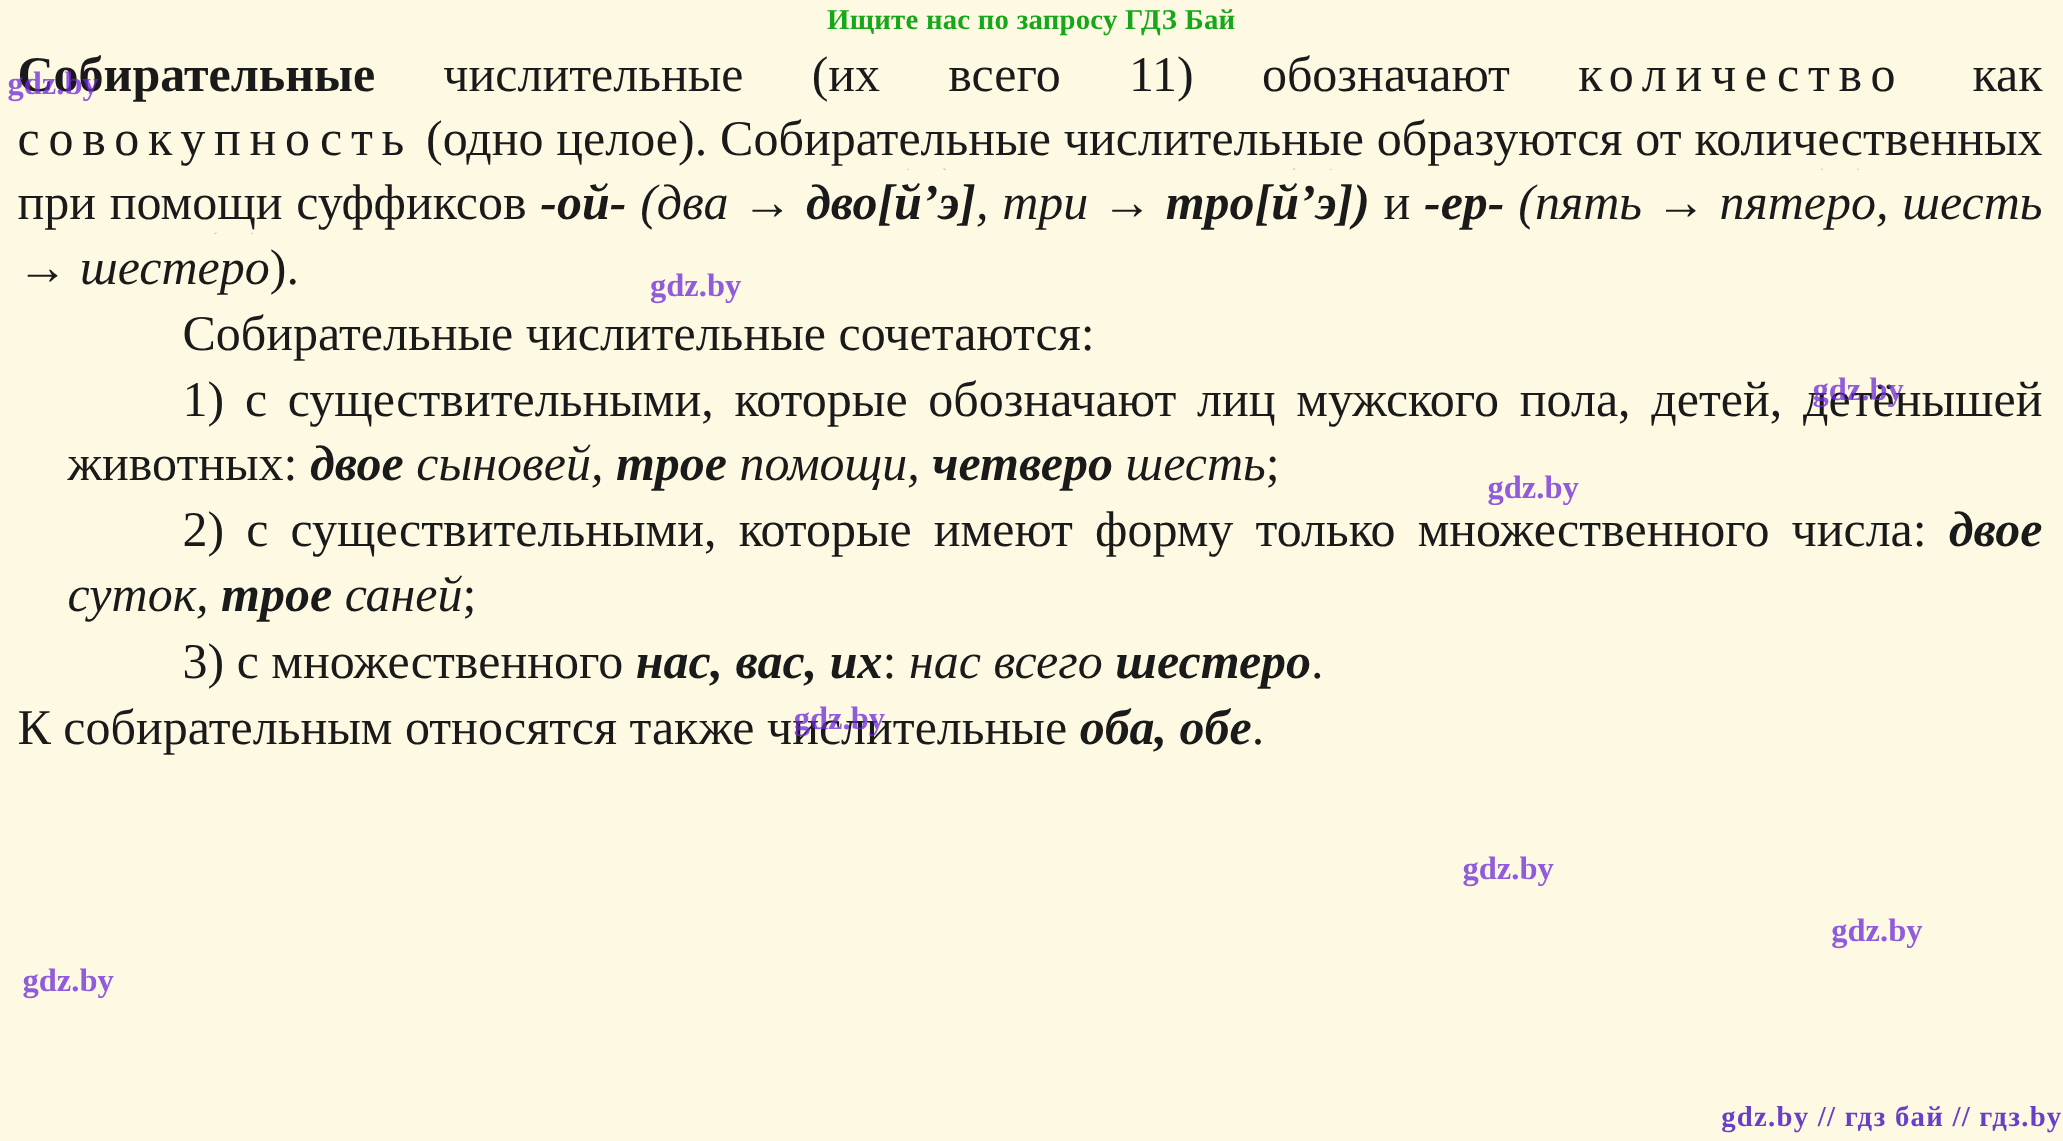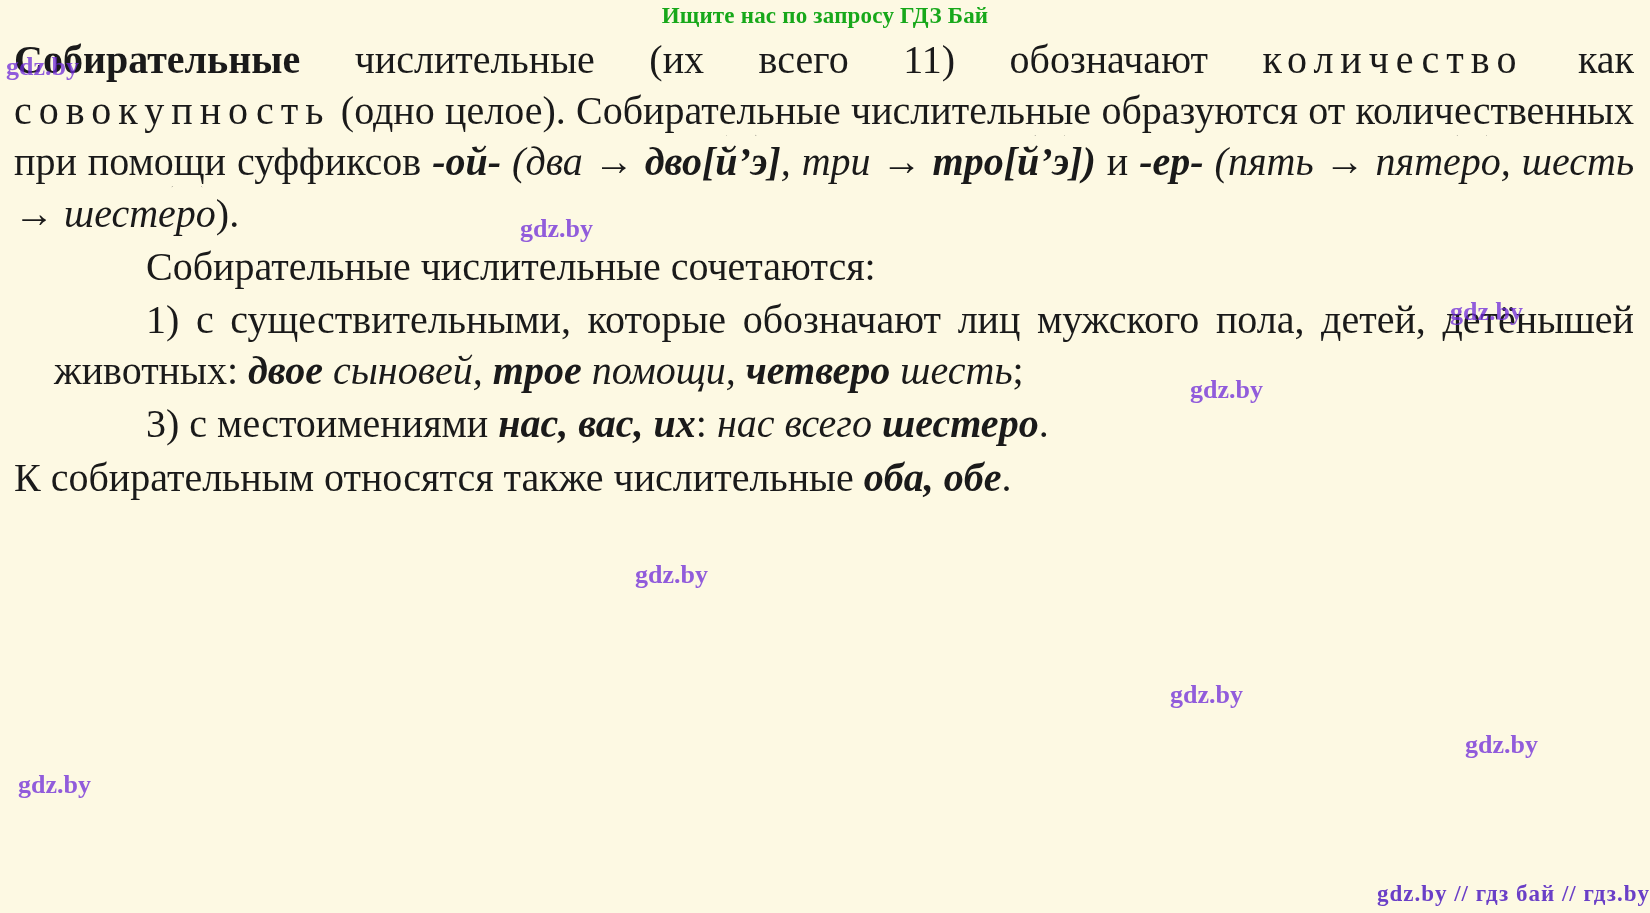--- a/index.html
+++ b/index.html
@@ -128,23 +128,26 @@
     <p>
       <span class="b">Собирательные</span><span> числительные (их всего 11) обозначают </span><span class="spaced">количество</span><span> как </span><span class="spaced">совокупность</span><span> (одно целое). Собирательные числительные образуются от количественных при помощи суффиксов </span><span class="sfx">-ой-</span><span class="i"> (</span><span class="i">два</span><span class="arrow"> </span><span class="arrow">→</span><span class="arrow"> </span><span class="bi">дво</span><span class="bi hat"><span>[й’э]</span></span><span class="i">, </span><span class="i">три</span><span class="arrow"> </span><span class="arrow">→</span><span class="arrow"> </span><span class="bi">тро</span><span class="bi hat"><span>[й’э])</span></span><span> и </span><span class="sfx">-ер-</span><span class="i"> (</span><span class="i">пять</span><span class="arrow"> </span><span class="arrow">→</span><span class="arrow"> </span><span class="i">пят</span><span class="i hat"><span>еро</span></span><span class="i">, </span><span class="i">шесть</span><span class="arrow"> </span><span class="arrow">→</span><span class="arrow"> </span><span class="i">шест</span><span class="i hat"><span>еро</span></span><span>).</span>
     </p>
 
     <p class="indent">Собирательные числительные сочетаются:</p>
 
     <p class="indent">
       <span>1) </span><span>с существительными, которые обозначают лиц мужского пола, детей, детёнышей животных: </span><span class="bi">двое</span><span class="i"> сыновей, </span><span class="bi">трое</span><span class="i"> помощи, </span><span class="bi">четверо</span><span class="i"> шесть</span><span>;</span>
     </p>
 
+    <p class="indent">
+      <span>2) </span><span>с существительными, которые имеют форму только множественного числа: </span><span class="bi">двое</span><span class="i"> суток, </span><span class="bi">трое</span><span class="i"> саней</span><span>;</span>
+    </p>
 
     <p class="indent">
-      <span>3) </span><span>с местоимениями </span><span class="bi">нас, вас, их</span><span>: </span><span class="i">нас всего </span><span class="bi">шестеро</span><span>.</span>
+      <span>3) </span><span>с множественного </span><span class="bi">нас, вас, их</span><span>: </span><span class="i">нас всего </span><span class="bi">шестеро</span><span>.</span>
     </p>
 
     <p>
       <span>К собирательным относятся также числительные </span><span class="bi">оба, обе</span><span>.</span>
     </p>
 
   </div>
 
   <div class="bottom-banner">gdz.by  //  гдз бай  //  гдз.by</div>
 

